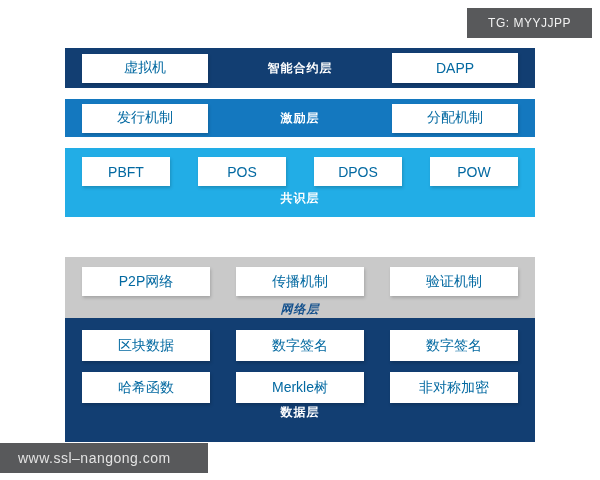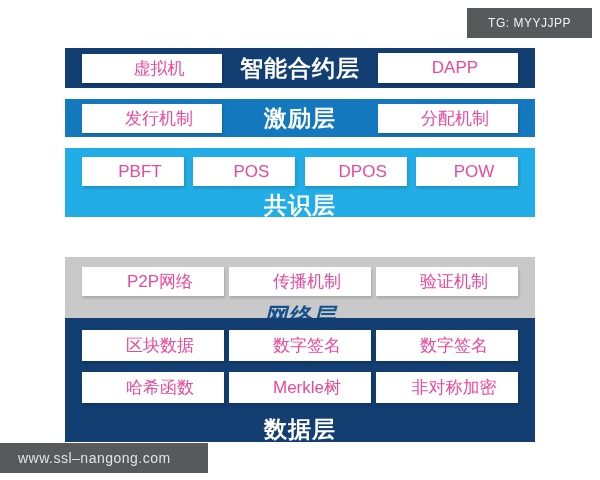--- a/index.html
+++ b/index.html
@@ -63,51 +63,50 @@
     padding: 0 17px;
   }
   #layer-contract  { top: 48px;  height: 40px; background: var(--navy, #123e72); }
   #layer-incentive { top: 99px;  height: 38px; background: var(--blue, #1478bf); }
   #layer-consensus { top: 148px; height: 69px; background: var(--cyan, #22ade6); }
   #layer-network   { top: 230px; height: 70px; background: var(--gray-band, #c9c9c9); margin-top: 27px; }
   #layer-data      { top: 318px; height: 124px; background: var(--navy, #123e72); }
 
   .white-box {
     background: #ffffff;
-    color: #ec4899;
+    color: #0369a1;
     display: flex;
     align-items: center;
     justify-content: center;
-    font-size: 17px;
+    font-size: 14px;
     height: 29px;
     box-shadow: 1px 2px 3px rgba(0,0,0,0.18);
-    padding-left: 14px;
   }
   .w126 { width: 126px; }
   .w88  { width: 88px; }
   .w128 { width: 128px; }
   .h31  { height: 31px; }
 
   .layer-label {
     color: #ffffff;
     font-weight: bold;
-    font-size: 23px;
+    font-size: 12px;
     text-align: center;
     letter-spacing: 1px;
   }
   .layer-label.inline { flex: 0 0 auto; }
   .layer-label.below  { margin-top: 4px; }
   #network-label { color: var(--network-label-blue, #14518d); font-style: italic; }
 
   #layer-consensus .band-row { margin-top: 9px; }
   #layer-network  .band-row { margin-top: 10px; }
   #layer-network  .layer-label { margin-top: 5px; }
   #layer-data .band-row.row1 { margin-top: 12px; }
   #layer-data .band-row.row2 { margin-top: 11px; }
-  #layer-data .layer-label   { margin-top: 11px; }
+  #layer-data .layer-label   { margin-top: 1px; }
 </style>
 </head>
 <body>
 
 <div id="stage">
 
   <div class="badge" id="tg-badge">
     <span>TG: MYYJJPP</span>
   </div>
 

